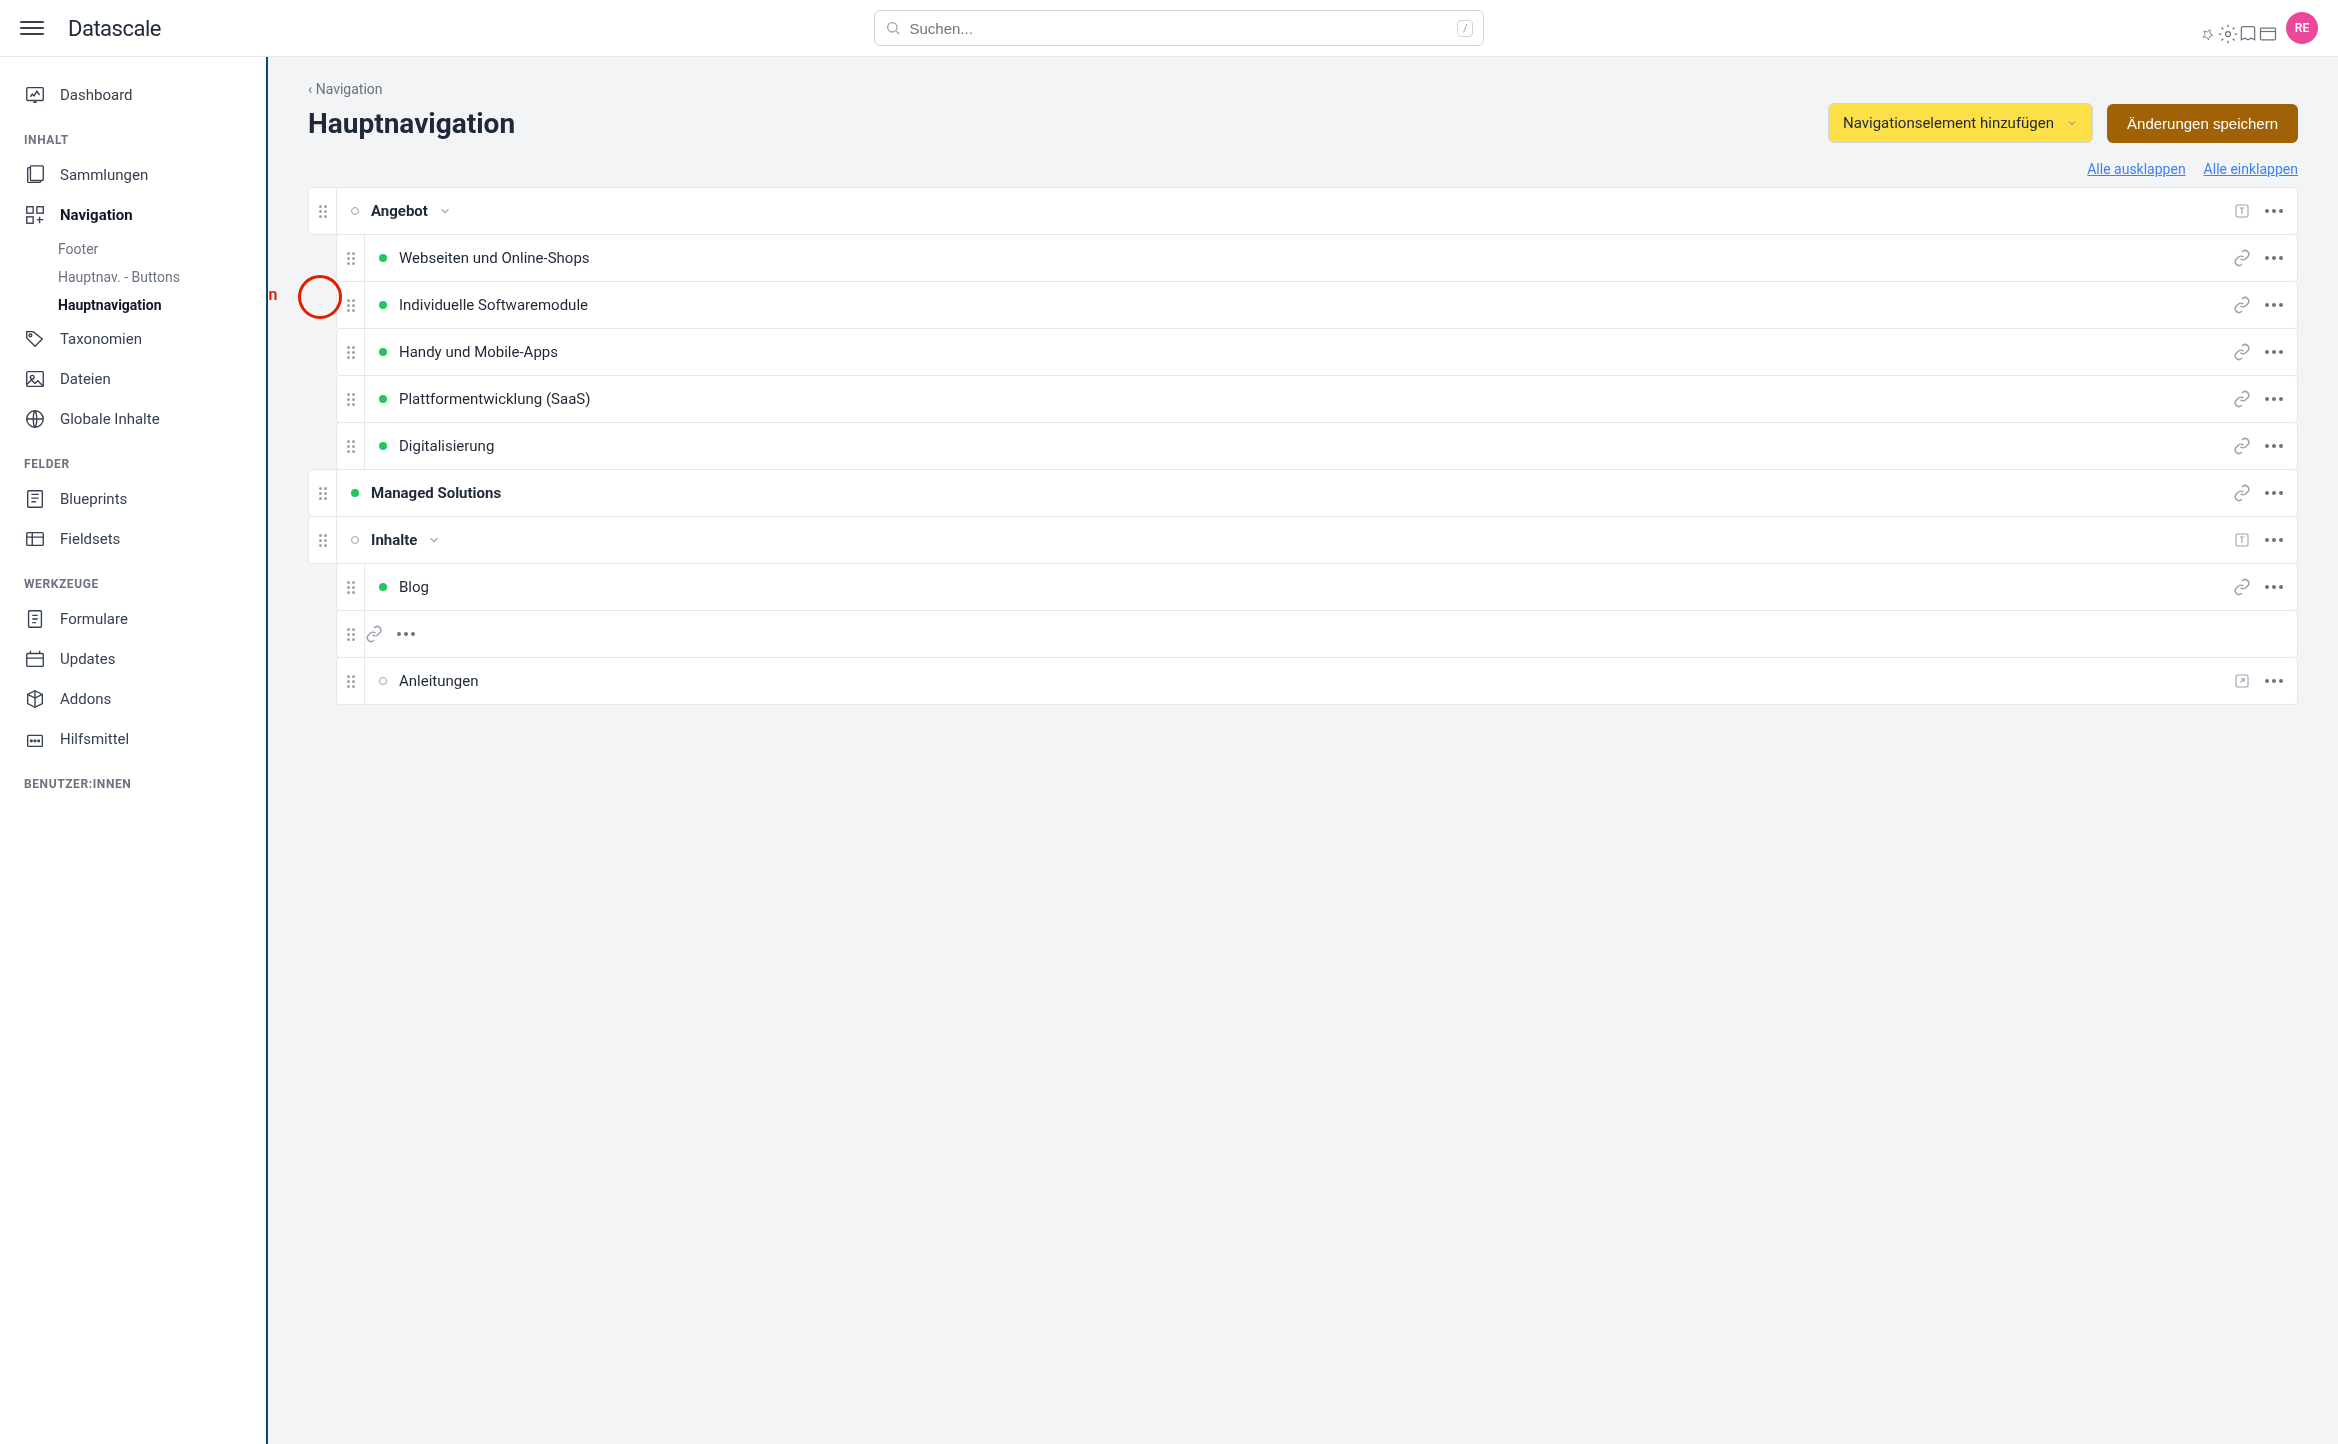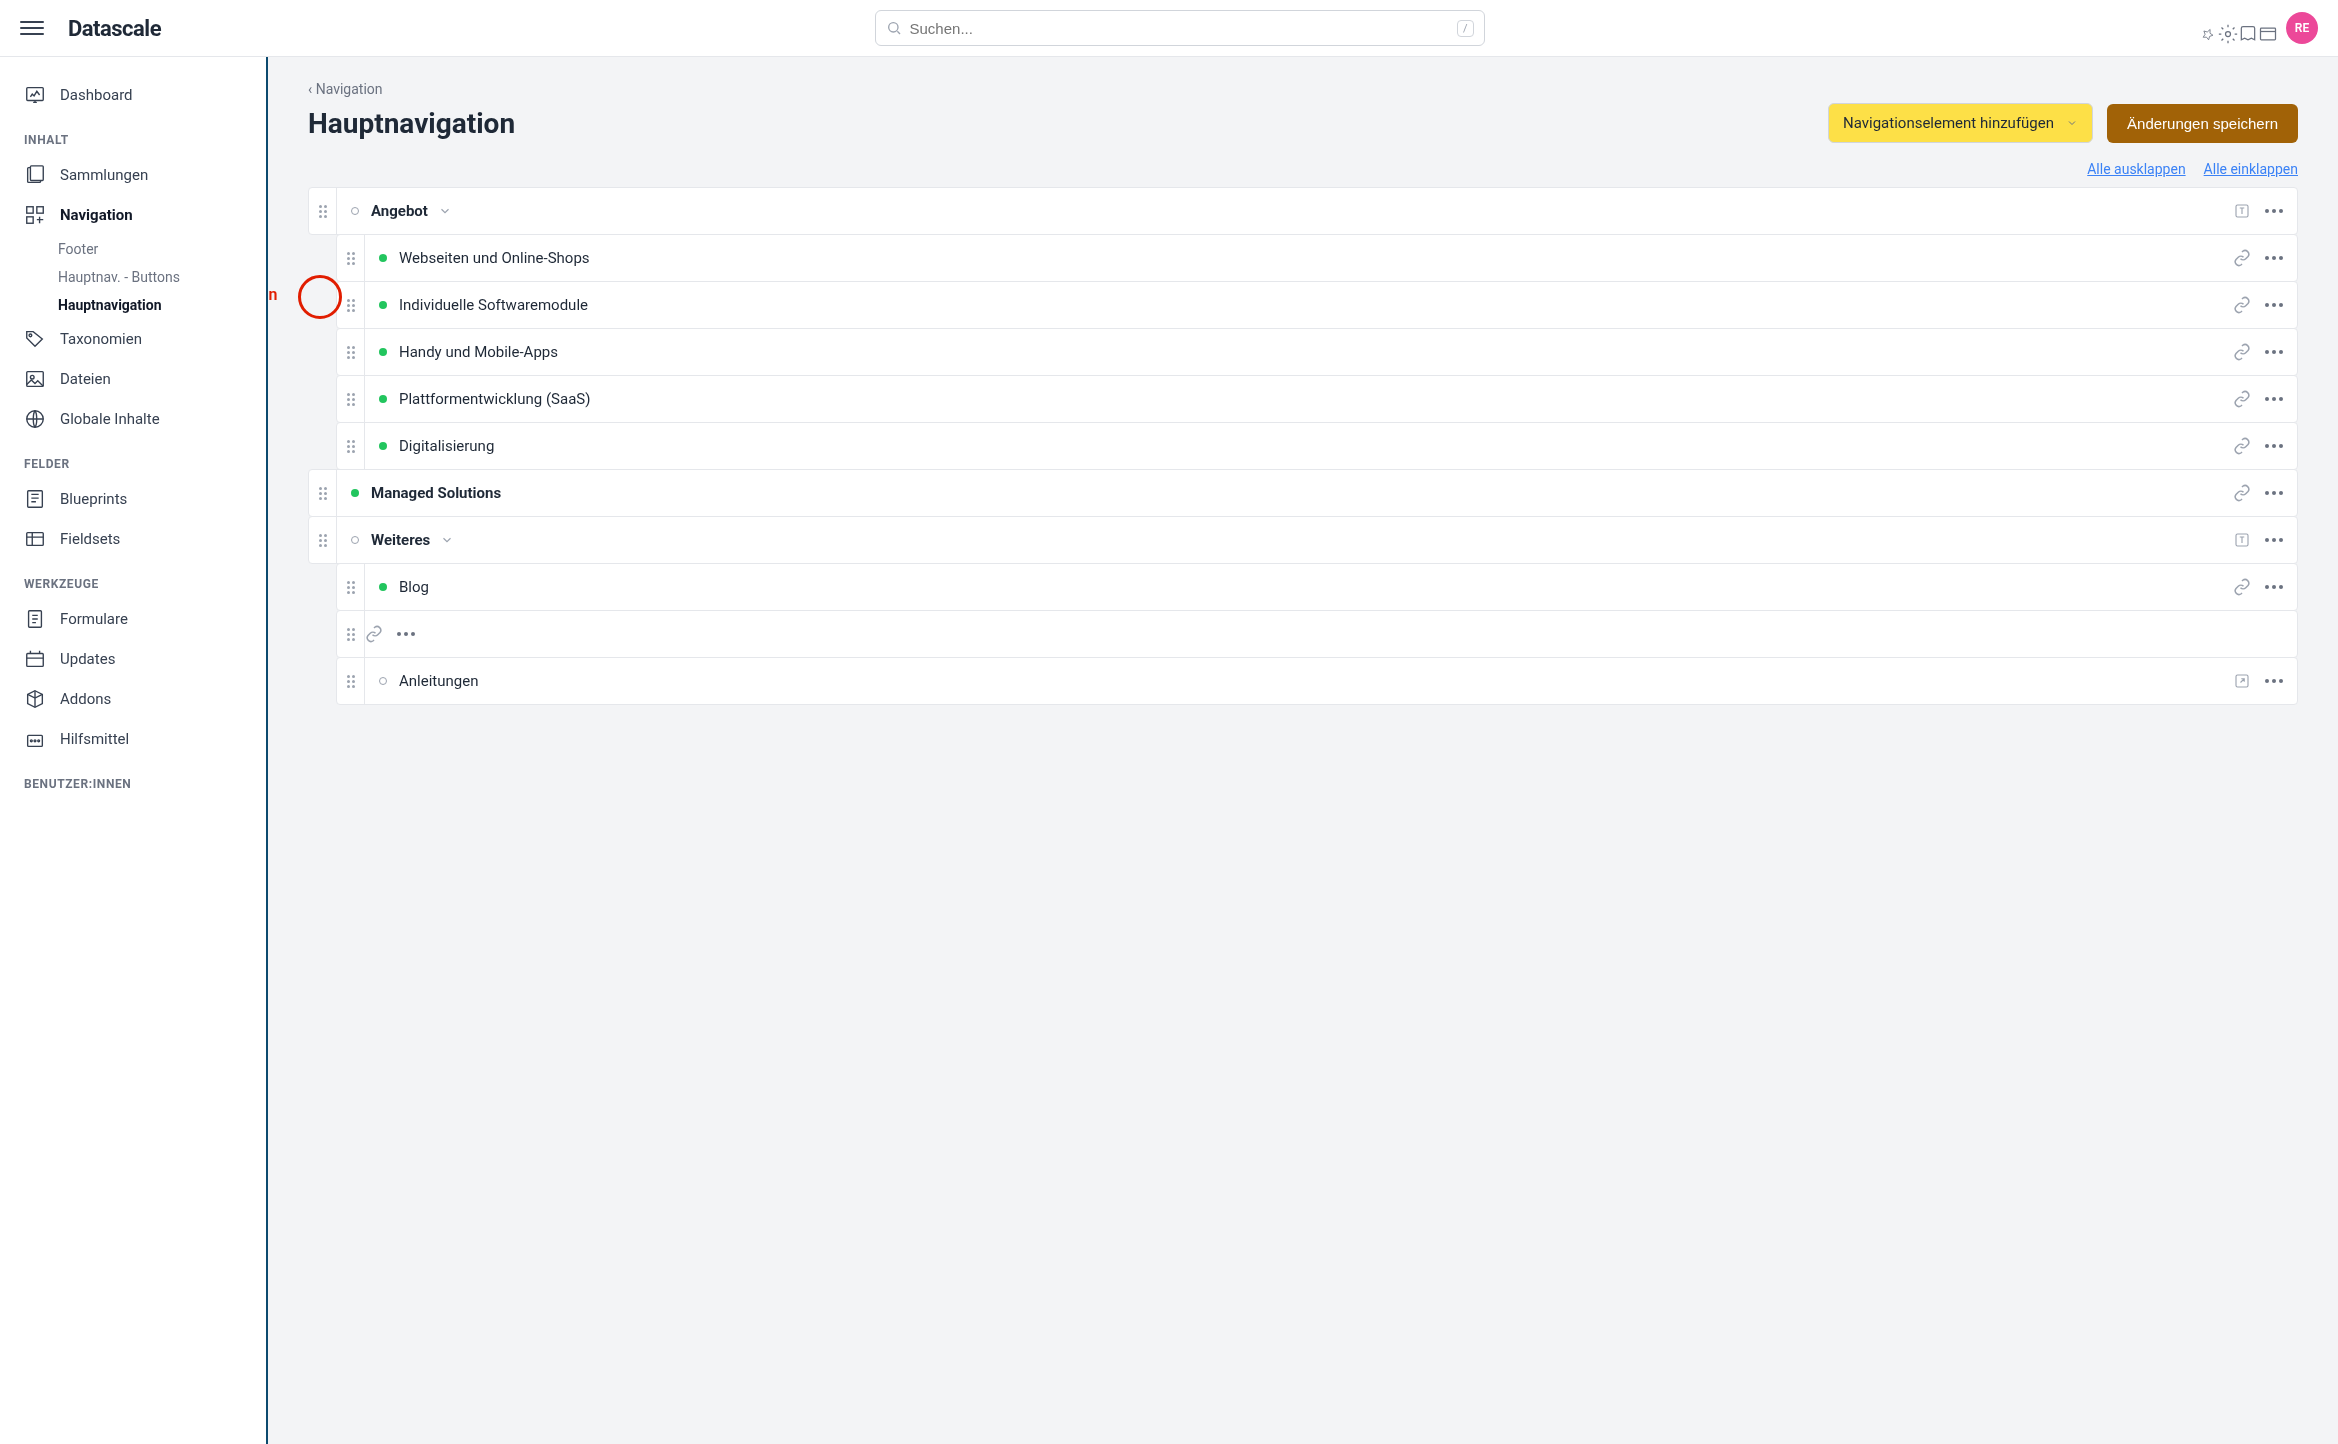--- a/index.html
+++ b/index.html
@@ -2,21 +2,21 @@
 <html><head>
 <meta charset="utf-8">
 <style>
 * { box-sizing: border-box; margin: 0; padding: 0; }
 body { font-family: -apple-system, BlinkMacSystemFont, "Segoe UI", Roboto, sans-serif; background: #f3f4f6; color: #1f2937; font-size: 14px; }
 
 
 .topbar { display: flex; align-items: center; height: 57px; background: #fff; border-bottom: 1px solid #e5e7eb; padding: 0 20px; }
 .hamburger { width: 24px; height: 24px; cursor: pointer; display: flex; flex-direction: column; justify-content: center; gap: 4px; margin-right: 24px; }
 .hamburger span { height: 2px; background: #374151; border-radius: 1px; }
-.logo { font-size: 22px; font-weight: 700; letter-spacing: -0.5px; }
+.logo { font-size: 22px; font-weight: 400; letter-spacing: -0.5px; }
 .search-wrap { flex: 1; display: flex; justify-content: center; }
 .search-box { width: 610px; height: 36px; border: 1px solid #d1d5db; border-radius: 6px; display: flex; align-items: center; padding: 0 10px; }
 .search-box svg { width: 16px; height: 16px; margin-right: 8px; }
 .search-box input { flex: 1; border: none; outline: none; font-size: 15px; background: transparent; }
 .search-kbd { font-size: 11px; border: 1px solid #d1d5db; border-radius: 4px; padding: 1px 5px; color: #9ca3af; }
 .top-icons { display: flex; align-items: flex-end; }
 .top-icon { width: 20px; height: 20px; cursor: pointer; color: #6b7280; }
 .avatar { width: 32px; height: 32px; border-radius: 50%; background: #ec4899; color: #fff; font-weight: 600; font-size: 12px; display: flex; align-items: center; justify-content: center; margin-left: 8px; cursor: pointer; }
 
 
@@ -470,21 +470,21 @@
               <span></span>
               <span></span>
               <span></span>
               <span></span>
               <span></span>
               <span></span>
             </div>
           </div>
           <div class="row-body">
             <div class="status-dot hollow"></div>
-            <span class="row-label bold">Weiteres</span>
+            <span class="row-label bold">Inhalte</span>
             <span class="chev">
               <svg width="14" height="14" viewBox="0 0 24 24" fill="none" stroke="#9ca3af" stroke-width="2">
                 <path d="m6 9 6 6 6-6"></path>
               </svg>
             </span>
           </div>
           <div class="row-actions">
             <span class="row-icon">
               <svg width="18" height="18" viewBox="0 0 24 24" fill="none" stroke="#9ca3af" stroke-width="1.5">
                 <rect x="4" y="4" width="16" height="16" rx="2"></rect>

